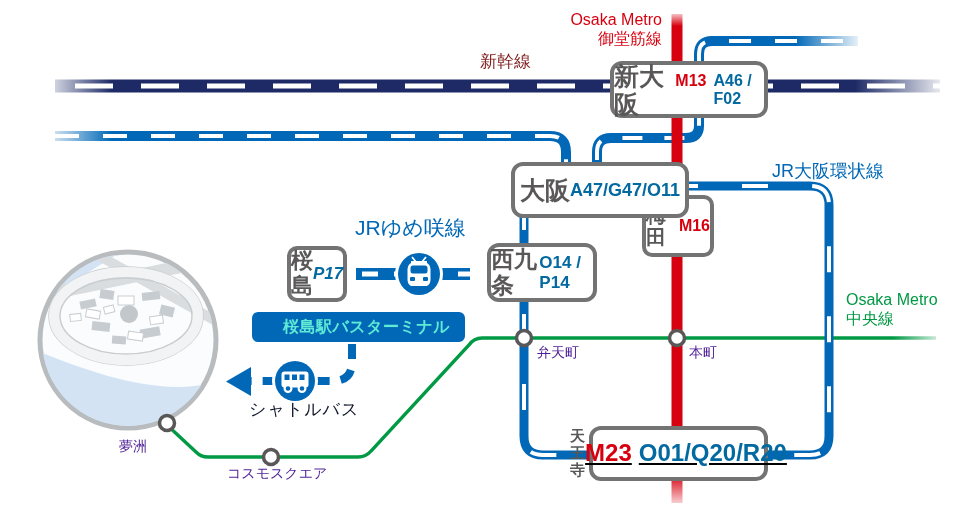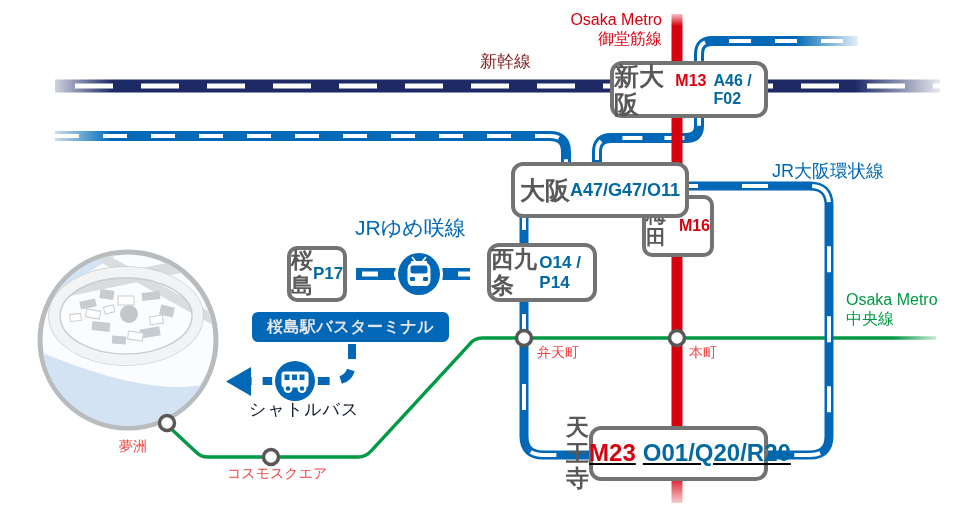--- a/index.html
+++ b/index.html
@@ -22,40 +22,40 @@
   .st-osaka .nm{font-size:25px;}
   .st-osaka .code{font-size:18px;}
   .st-umeda{left:642px;top:195px;width:72px;height:62px;z-index:3;border-radius:10px;}
   .st-umeda .nm{font-size:20px;}
   .st-umeda .code{font-size:16px;}
   .st-nishikujo{left:467px;top:243px;width:110px;height:59px;margin-left:20px;}
   .st-nishikujo .nm{font-size:23px;}
   .st-nishikujo .code{font-size:17px;}
   .st-sakurajima{left:287px;top:246px;width:60px;height:56px;border-radius:10px;}
   .st-sakurajima .nm{font-size:22px;}
-  .st-sakurajima .code{font-size:17px;}
+  .st-sakurajima .code{font-size:17px;font-style:italic;}
   .st-tennoji{left:589px;top:426px;width:179px;height:55px;}
-  .st-tennoji .nm{font-size:23px;}
+  .st-tennoji .nm{font-size:15px;}
   .st-tennoji .code{font-size:24px;text-decoration:underline;}
 
   
   .bus-box{position:absolute;left:252px;top:312px;width:197px;height:30px;background:#0068b7;
-      border-radius:6px;color:#e5e5e5;font-weight:bold;font-size:16px;display:flex;
-      align-items:center;justify-content:center;z-index:4;letter-spacing:0.5px;}
+      border-radius:6px;color:#5eead4;font-weight:bold;font-size:16px;display:flex;
+      align-items:center;justify-content:center;z-index:4;letter-spacing:0.5px;padding-left:16px;}
 
   
   .lbl{position:absolute;font-weight:normal;z-index:3;white-space:nowrap;}
   .lbl-shinkansen{left:458px;top:50px;font-size:17px;color:#7f1d1d;margin-left:22px;}
   .lbl-midosuji{left:530px;top:10px;width:132px;text-align:right;color:#d7000f;
       font-size:16px;line-height:19px;}
   .lbl-loop{left:724px;top:159px;font-size:18px;color:#0068b7;margin-left:48px;}
   .lbl-yumesaki{left:355px;top:214px;font-size:21px;color:#0068b7;}
   .lbl-chuo{left:846px;top:290px;font-size:16px;color:#009944;line-height:19px;}
   .lbl-shuttle{left:249px;top:398px;font-size:17px;color:#0f172a;letter-spacing:1px;}
-  .lbl-stop{position:absolute;font-size:14px;color:#ef4444;z-index:3;white-space:nowrap;font-weight:normal;}
+  .lbl-stop{position:absolute;font-size:14px;color:#4c1d95;z-index:3;white-space:nowrap;font-weight:normal;}
   .lbl-bentencho{left:537px;top:344px;}
   .lbl-hommachi{left:689px;top:344px;}
   .lbl-yumeshima{left:119px;top:438px;}
   .lbl-cosmo{left:227px;top:465px;}
 </style>
 </head>
 <body>
 
 <div id="map">
 

